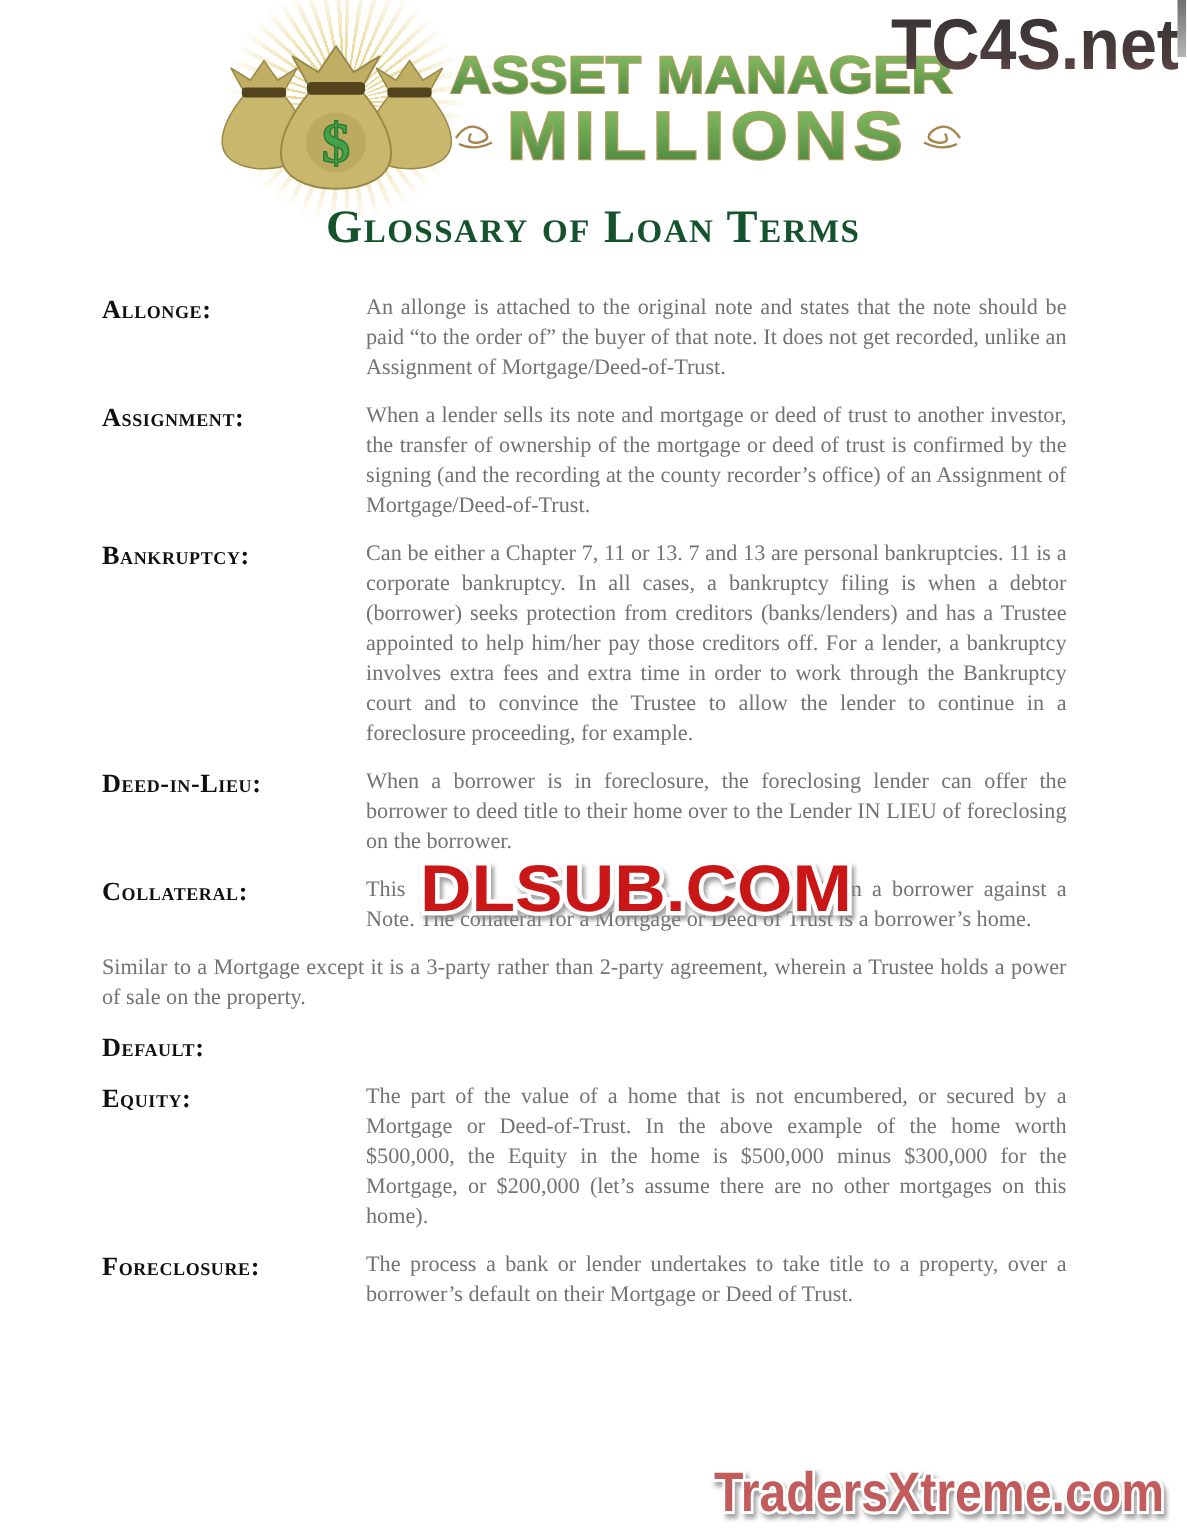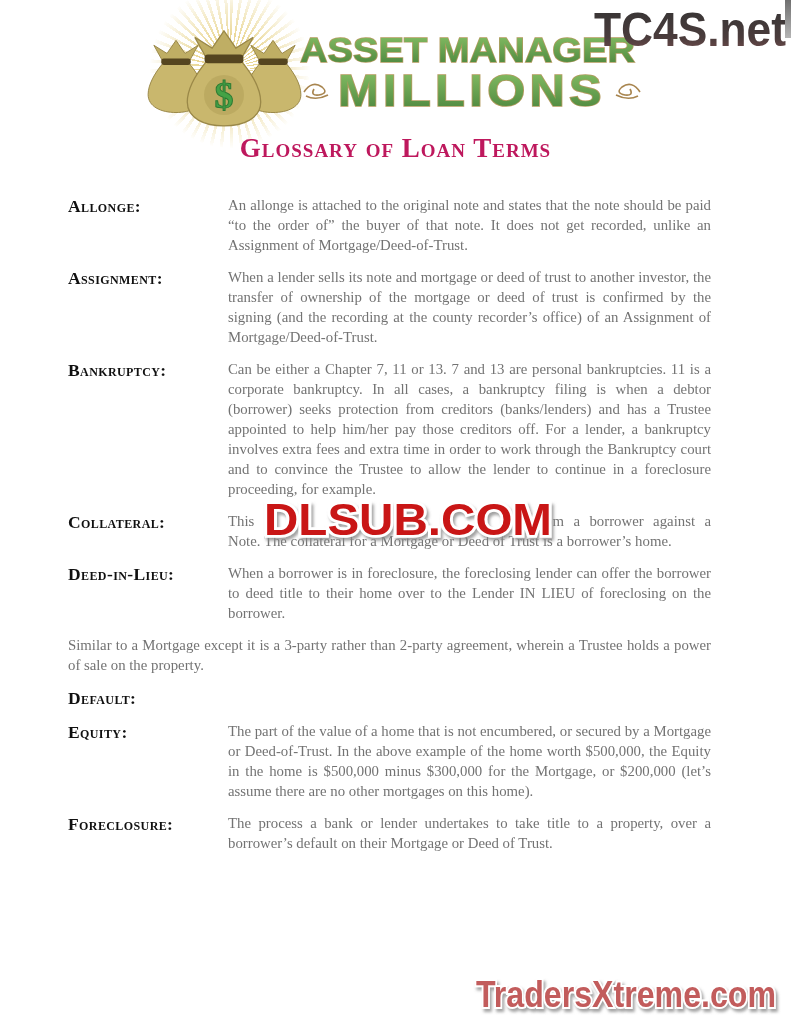--- a/index.html
+++ b/index.html
@@ -12,25 +12,25 @@
     -webkit-mask:radial-gradient(circle,#000 28%,transparent 72%);
             mask:radial-gradient(circle,#000 28%,transparent 72%);}
   .bags-svg{position:absolute;left:138px;top:0;}
   .brand-svg{position:absolute;left:292px;top:30px;}
   .tc4s-svg{position:absolute;left:590px;top:0;}
   .scan-bar{position:absolute;right:0;top:0;width:6px;height:38px;
     background:linear-gradient(180deg,#6f6f6f,#b5b5b5);}
 
   
   .doc-title{position:absolute;top:133px;left:0;right:0;text-align:center;
-    font-weight:bold;font-size:27px;font-variant:small-caps;letter-spacing:1px;color:#be185d;}
+    font-weight:bold;font-size:31px;font-variant:small-caps;letter-spacing:1px;color:#14532d;}
 
   
   .glossary{position:absolute;left:68px;top:195px;width:643px;}
-  .entry{display:flex;margin-bottom:12px;}
+  .entry{display:flex;margin-bottom:12px;gap:16px;}
   .term{flex:0 0 160px;width:160px;font-weight:bold;font-size:17.5px;
     font-variant:small-caps;letter-spacing:.4px;color:#101010;padding-top:1px;}
   .def{flex:1;font-size:14.8px;line-height:20px;text-align:justify;position:relative;color:#737373;}
   .gap{display:inline-block;width:262px;height:1px;}
   .dlsub-svg{position:absolute;left:28px;top:-16px;pointer-events:none;}
 
   
   .traders-svg{position:absolute;left:470px;top:973px;}
 </style>
 </head>
@@ -94,36 +94,36 @@
       <div class="term">Assignment:</div>
       <div class="def">When a lender sells its note and mortgage or deed of trust to another investor, the transfer of ownership of the mortgage or deed of trust is confirmed by the signing (and the recording at the county recorder’s office) of an Assignment of Mortgage/Deed-of-Trust.</div>
     </div>
 
     <div class="entry">
       <div class="term">Bankruptcy:</div>
       <div class="def">Can be either a Chapter 7, 11 or 13. 7 and 13 are personal bankruptcies. 11 is a corporate bankruptcy. In all cases, a bankruptcy filing is when a debtor (borrower) seeks protection from creditors (banks/lenders) and has a Trustee appointed to help him/her pay those creditors off. For a lender, a bankruptcy involves extra fees and extra time in order to work through the Bankruptcy court and to convince the Trustee to allow the lender to continue in a foreclosure proceeding, for example.</div>
     </div>
 
     <div class="entry">
+      <div class="term">Deed-in-Lieu:</div>
+      <div class="def">When a borrower is in foreclosure, the foreclosing lender can offer the borrower to deed title to their home over to the Lender IN LIEU of foreclosing on the borrower.</div>
+    </div>
+
+    <div class="entry">
       <div class="term">Collateral:</div>
       <div class="def"><span>This</span> <span class="gap"></span> <span>from a borrower against a Note. The collateral for a Mortgage or Deed of Trust is a borrower’s home.</span>
         <svg class="dlsub-svg" width="305" height="54" viewBox="0 0 305 54">
           <defs>
             <filter id="ds" x="-20%" y="-20%" width="140%" height="140%">
               <feDropShadow dx="2" dy="3" stdDeviation="1.5" flood-color="#8a8a8a" flood-opacity="0.8"></feDropShadow>
             </filter>
           </defs>
           <text x="152" y="40" text-anchor="middle" textLength="288" lengthAdjust="spacingAndGlyphs" font-family="Liberation Sans, sans-serif" font-weight="bold" font-size="44" fill="#c91515" stroke="#ffffff" stroke-width="5.5" paint-order="stroke" filter="url(#ds)">DLSUB.COM</text>
         </svg>
       </div>
-    </div>
-
-    <div class="entry">
-      <div class="term">Deed-in-Lieu:</div>
-      <div class="def">When a borrower is in foreclosure, the foreclosing lender can offer the borrower to deed title to their home over to the Lender IN LIEU of foreclosing on the borrower.</div>
     </div>
 
     <div class="entry">
       <div class="def">Similar to a Mortgage except it is a 3-party rather than 2-party agreement, wherein a Trustee holds a power of sale on the property.</div>
     </div>
 
     <div class="entry">
       <div class="term">Default:</div>
     </div>
 

